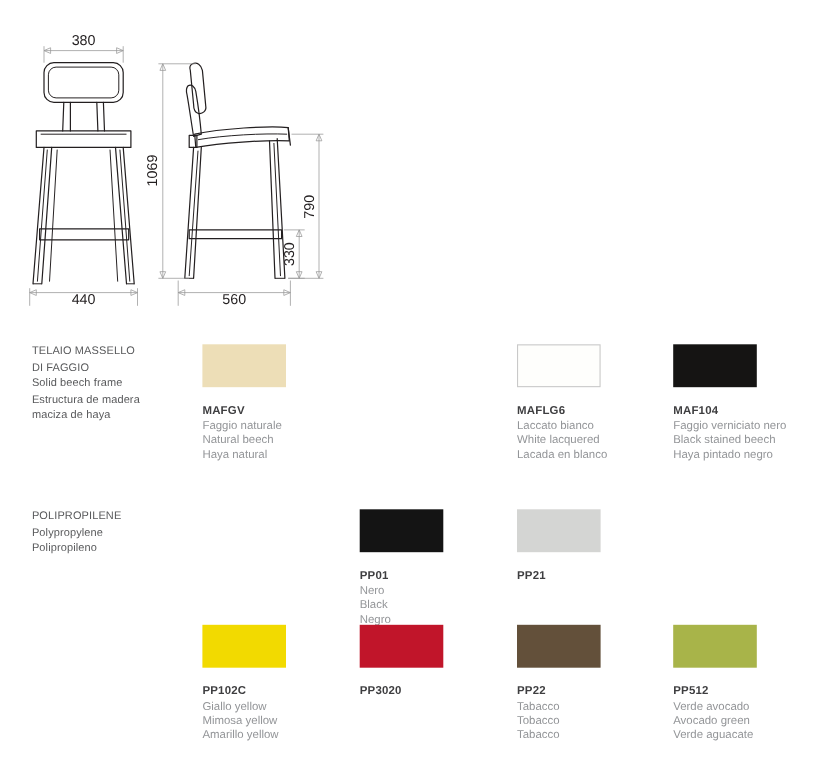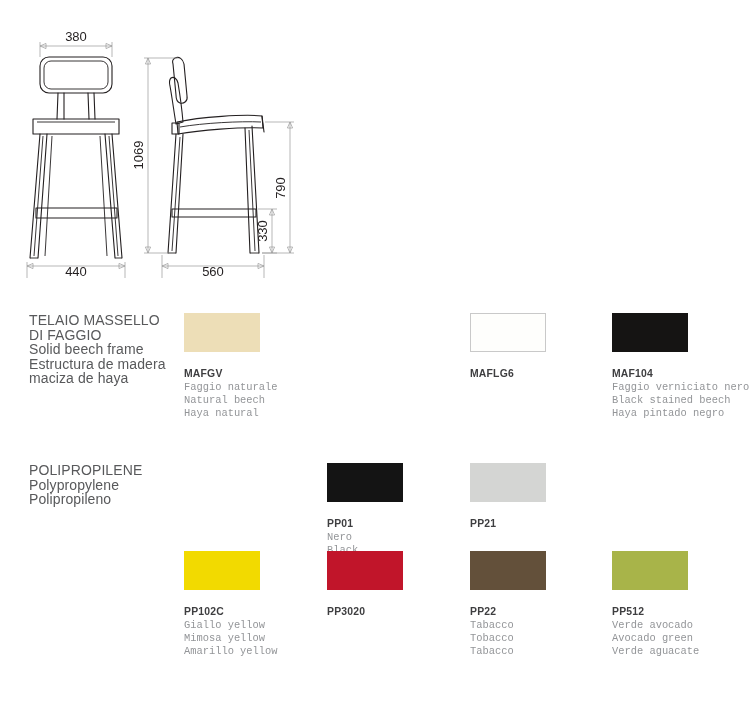--- a/index.html
+++ b/index.html
@@ -35,35 +35,35 @@
     width: 750px;
   }
   #section-frame { top: 305px; }
   #section-pp    { top: 455px; }
 
   .section-heading {
     position: absolute;
     left: 29px;
     top: 8px;
     width: 155px;
-    font-size: 14px;
+    font-size: 10px;
     line-height: 14.6px;
     color: #58595b;
     letter-spacing: 0.1px;
   }
 
   .swatch-row {
     position: absolute;
     left: 0;
     width: 750px;
     height: 105px;
   }
   #frame-row-1 { top: 0px; }
   #pp-row-1    { top: 0px; }
-  #pp-row-2    { top: 88px; }
+  #pp-row-2    { top: 105px; }
 
   .swatch-cell {
     position: absolute;
     top: 8px;
     width: 140px;
   }
   .col-0 { left: 184px; }
   .col-1 { left: 327px; }
   .col-2 { left: 470px; }
   .col-3 { left: 612px; }
@@ -83,21 +83,20 @@
     font-weight: bold;
     color: #3e3e40;
     letter-spacing: 0.2px;
     line-height: 13px;
   }
   .swatch-names {
     margin-top: 1px;
     font-size: 10.4px;
     line-height: 13.2px;
     color: #939598;
-    font-family: Liberation Mono, monospace;
   }
   .swatch-names div {
     white-space: nowrap;
   }
 </style>
 </head>
 <body>
 
 <div id="drawing-area">
   <svg id="drawing-svg" width="750" height="290" viewBox="0 0 750 290">
@@ -234,20 +233,25 @@
         <div>Faggio naturale</div>
         <div>Natural beech</div>
         <div>Haya natural</div>
       </div>
     </div>
 
 
     <div class="swatch-cell col-2">
       <div class="swatch-chip bordered" style="background-color: rgb(254, 254, 252);"></div>
       <div class="swatch-code">MAFLG6</div>
+      <div class="swatch-names">
+        <div>Laccato bianco</div>
+        <div>White lacquered</div>
+        <div>Lacada en blanco</div>
+      </div>
     </div>
 
     <div class="swatch-cell col-3">
       <div class="swatch-chip" style="background-color: rgb(21, 20, 19);"></div>
       <div class="swatch-code">MAF104</div>
       <div class="swatch-names">
         <div>Faggio verniciato nero</div>
         <div>Black stained beech</div>
         <div>Haya pintado negro</div>
       </div>

